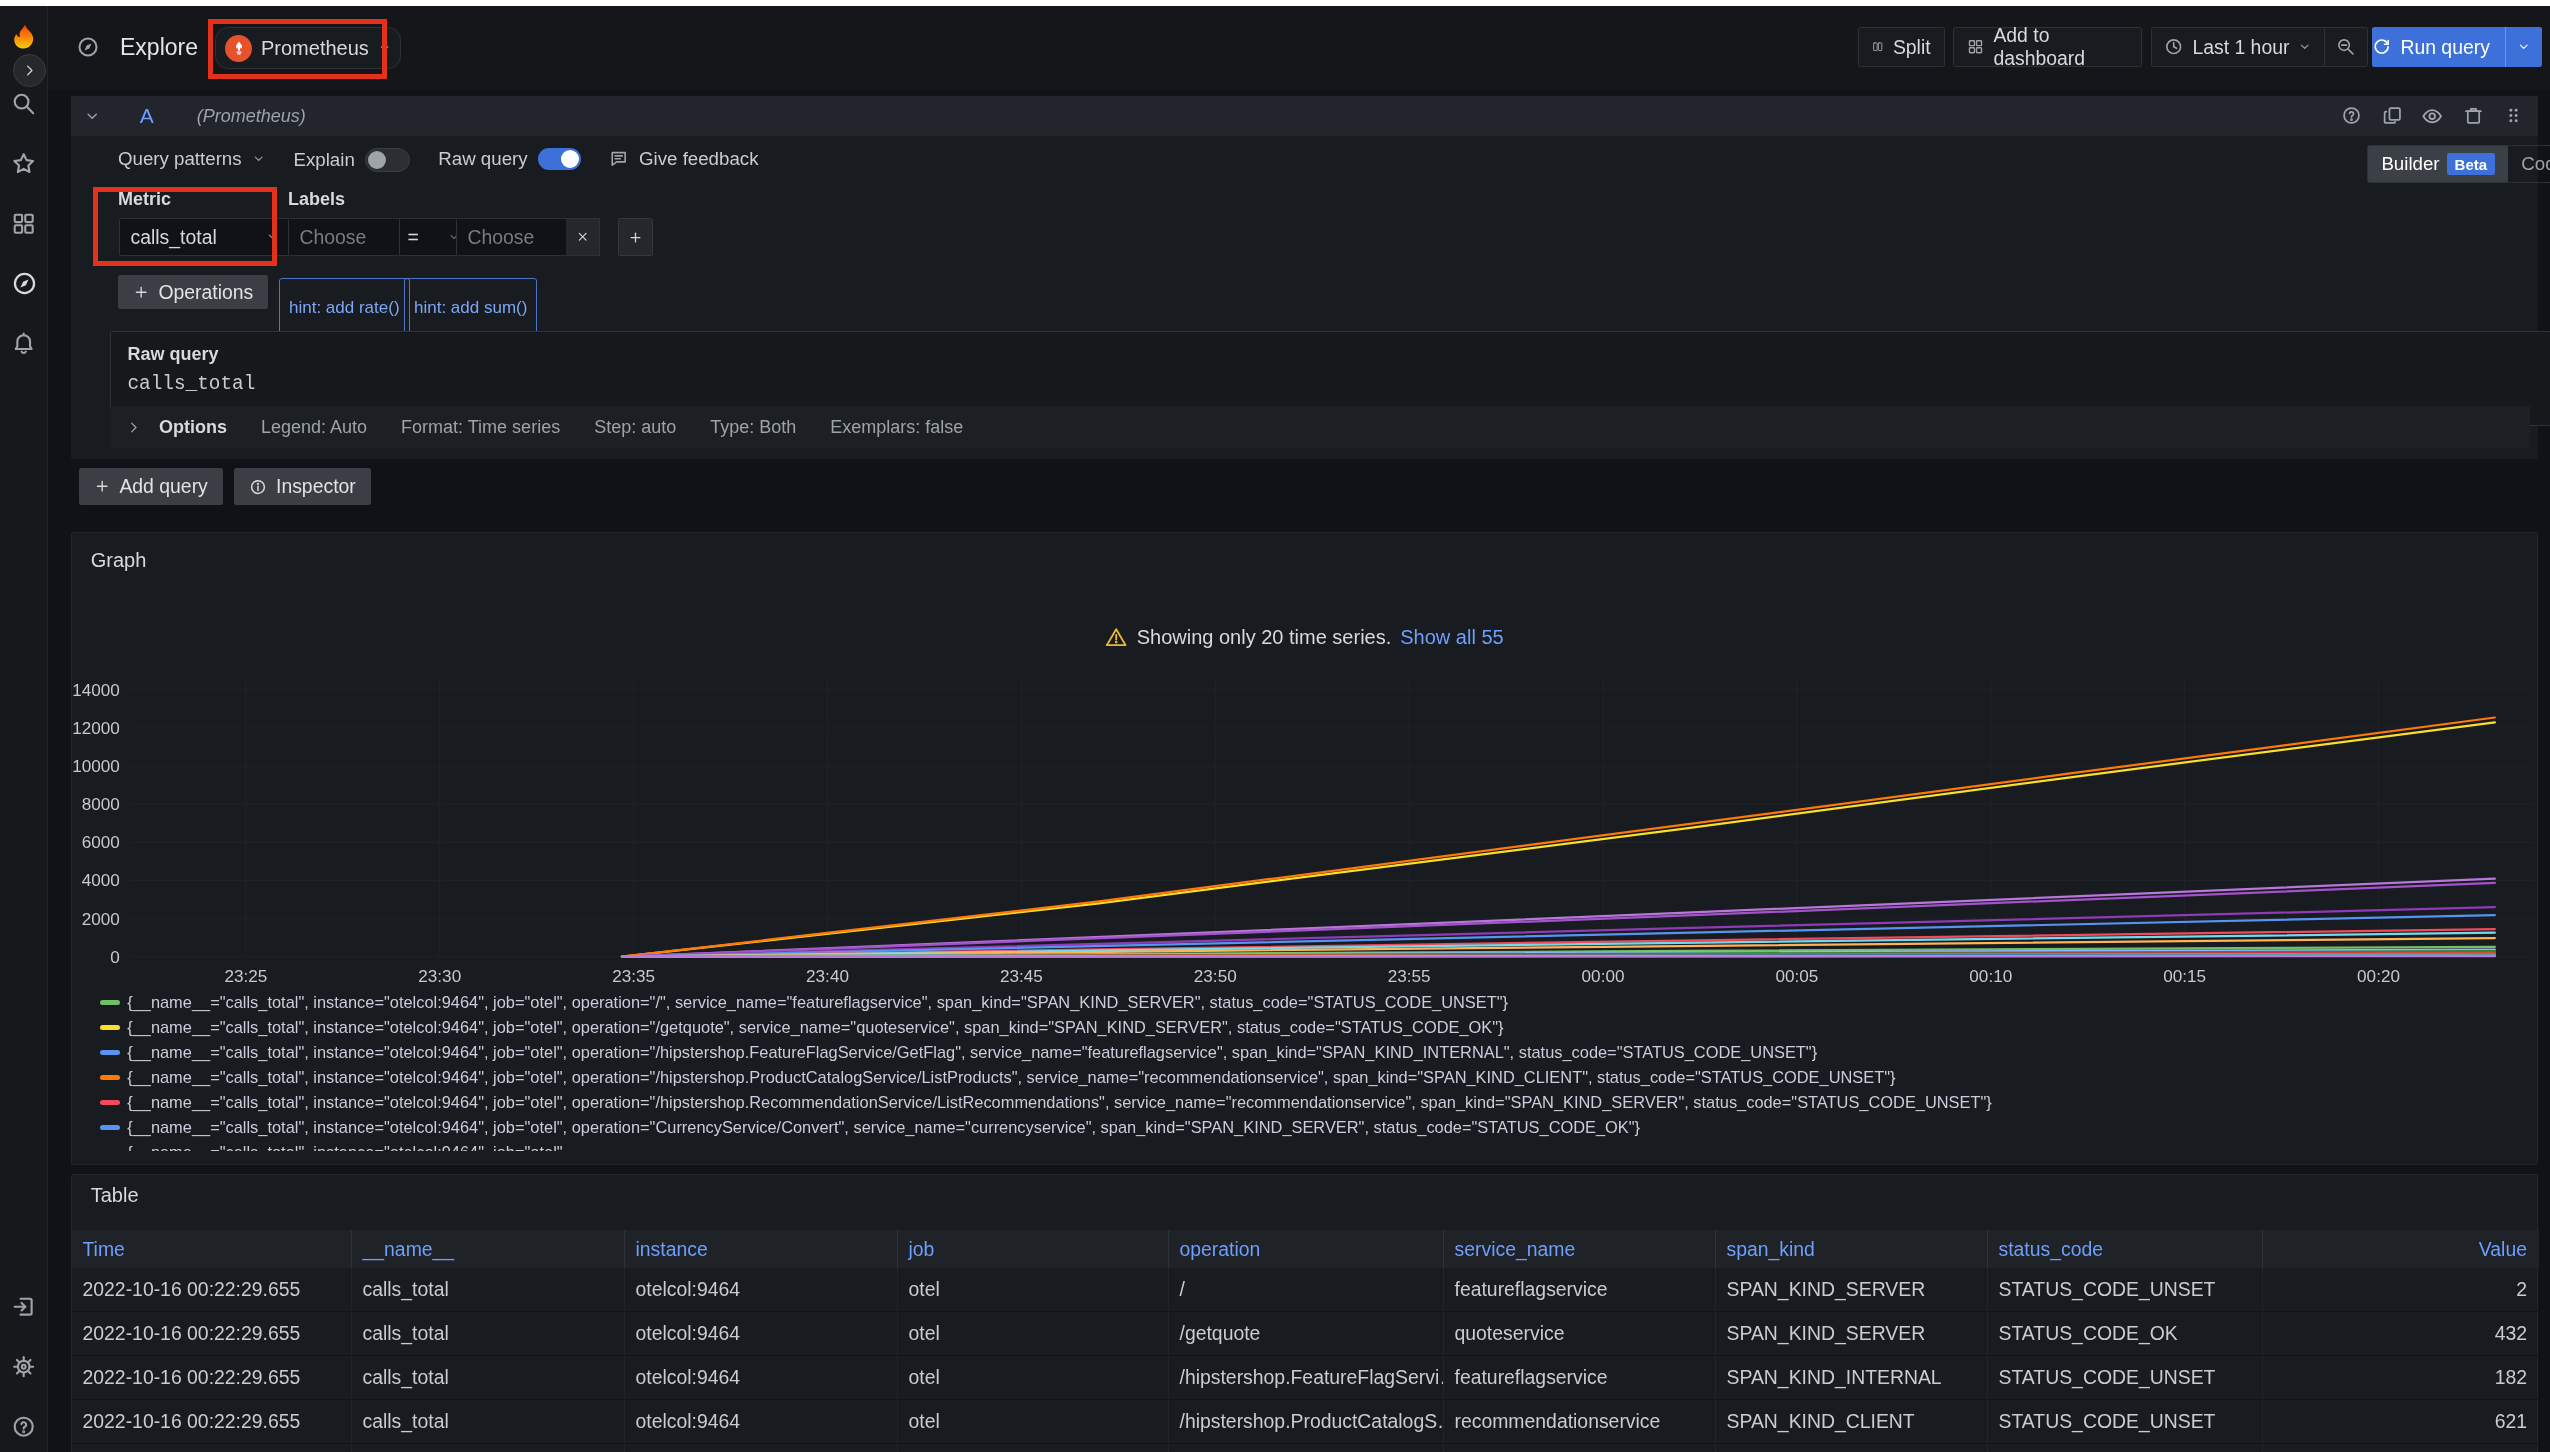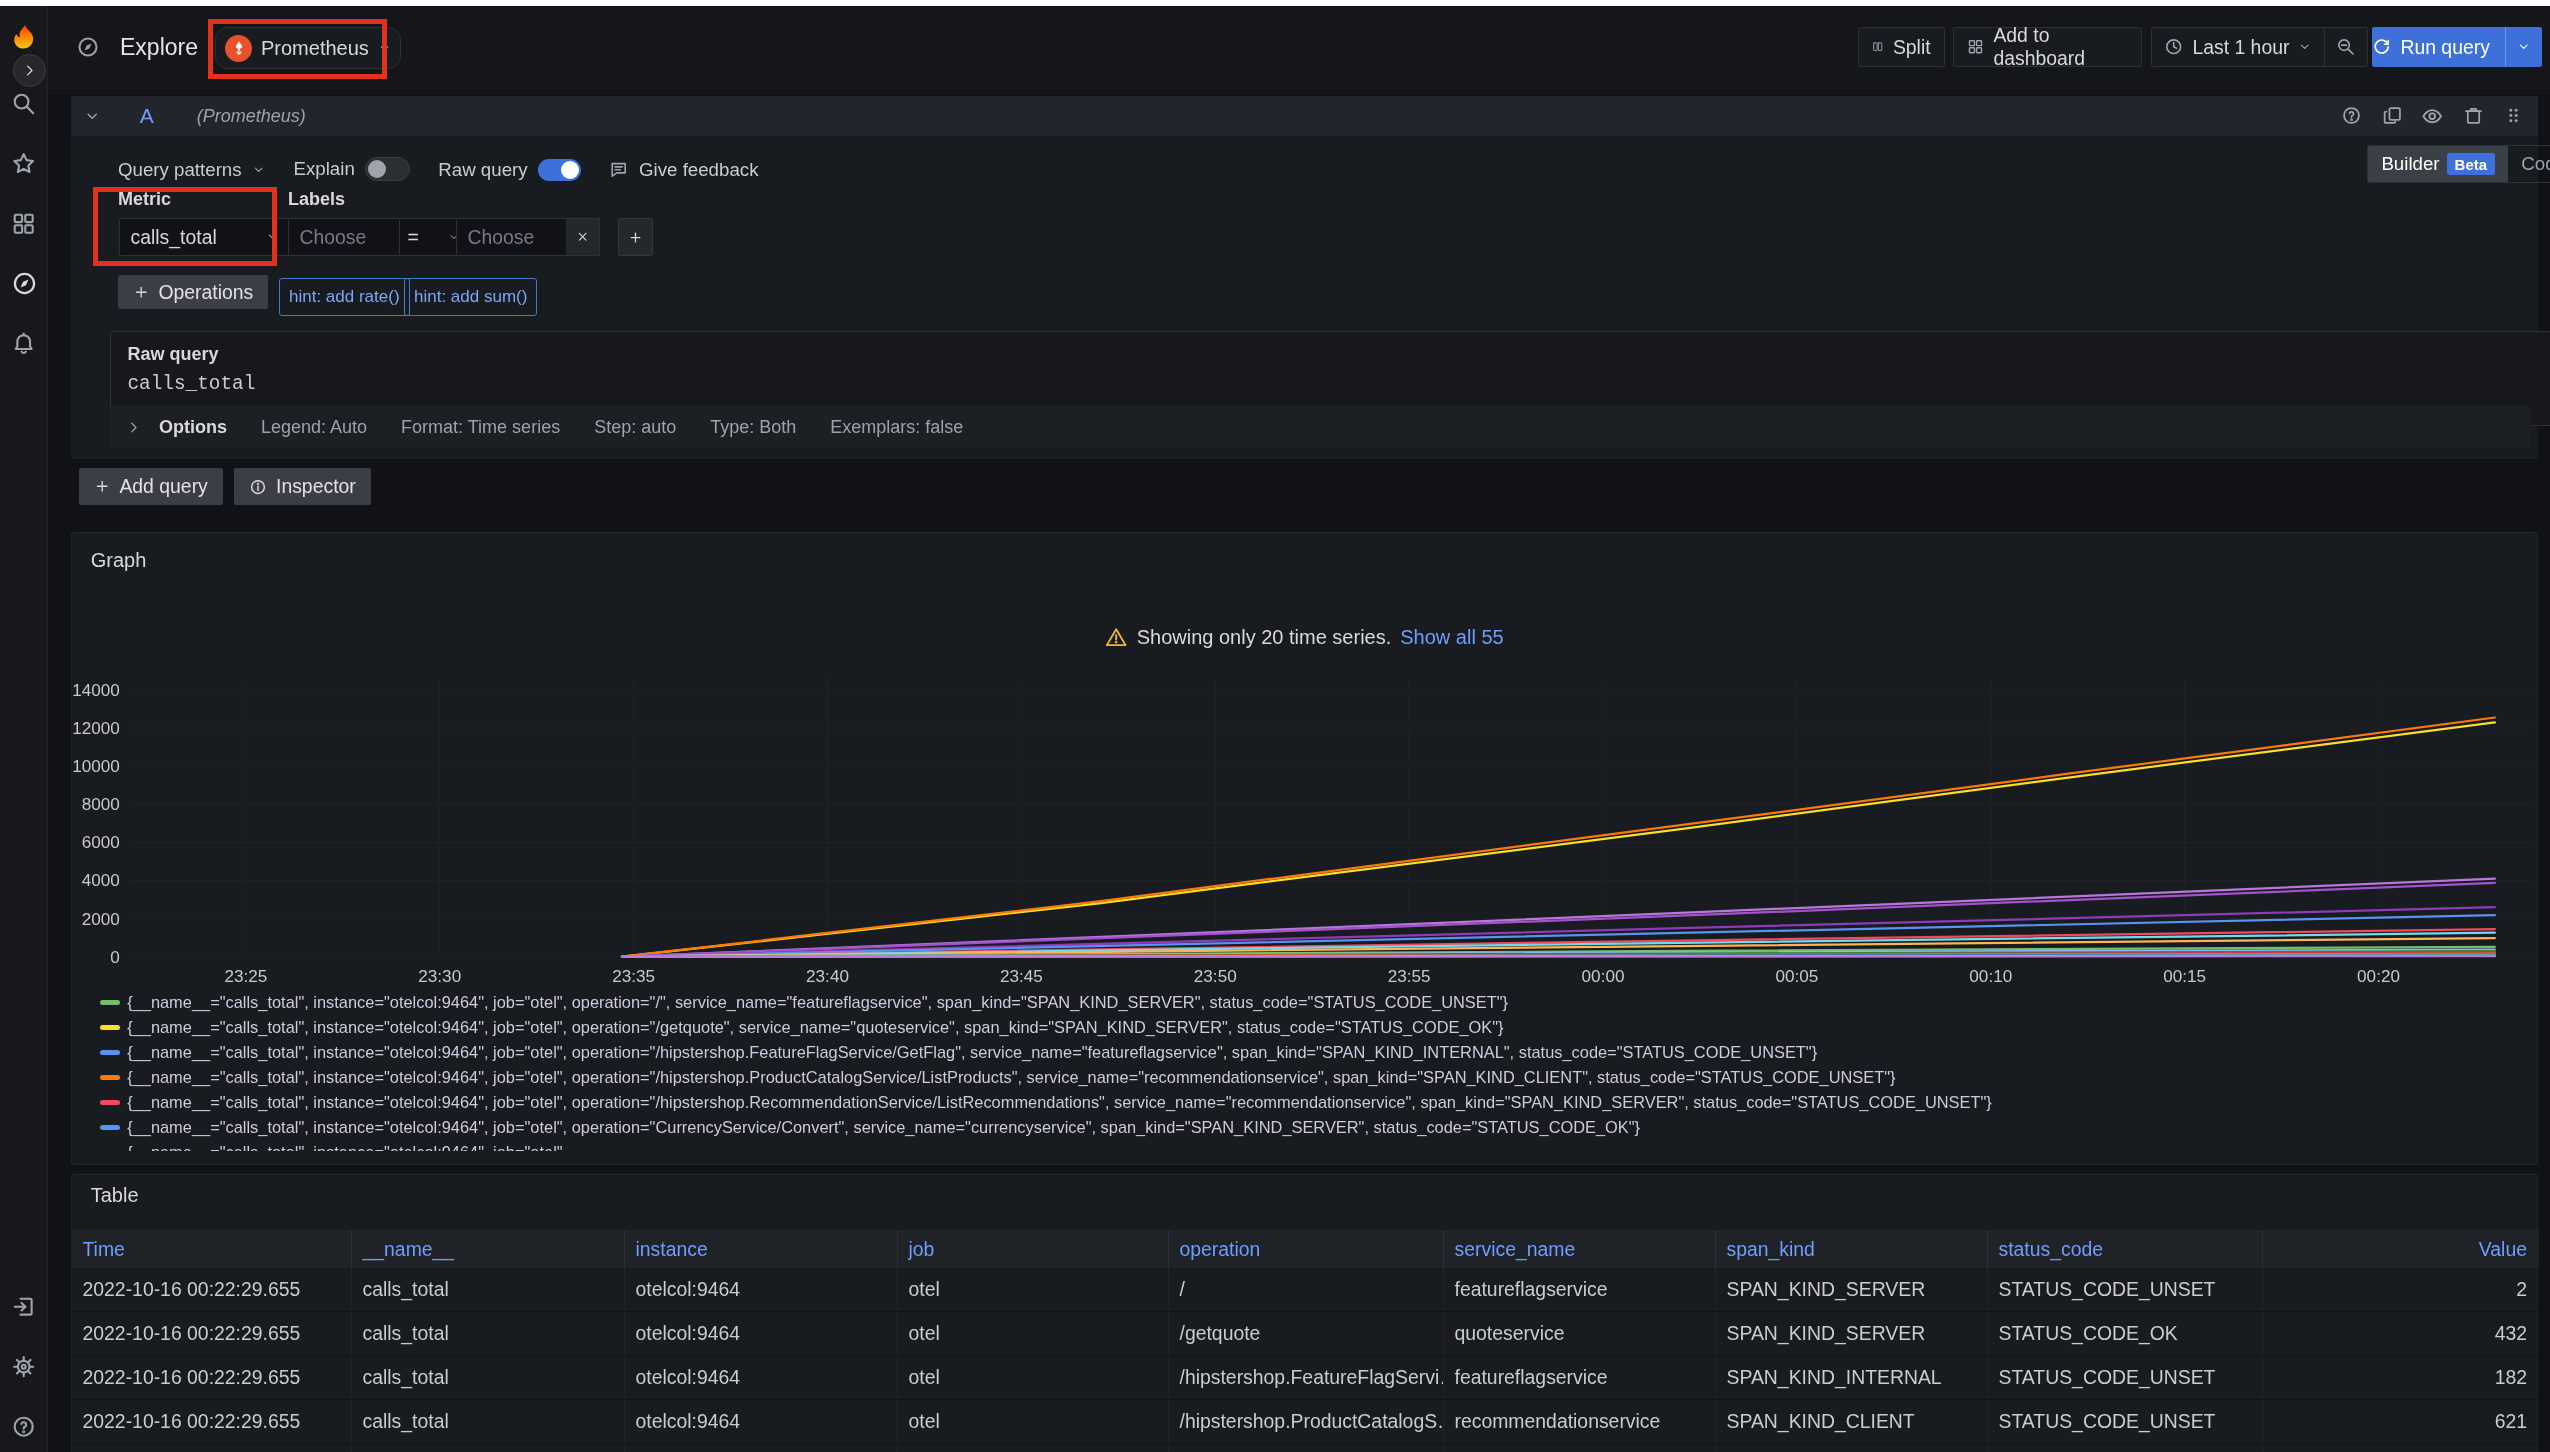--- a/index.html
+++ b/index.html
@@ -31,39 +31,39 @@
   #run-query .rq-caret{display:flex;align-items:center;justify-content:center;width:36px;border-left:0.7px solid rgba(255,255,255,0.25);}
   
   .redbox{border:5.2px solid #e2311d;background:transparent;z-index:20;pointer-events:none;}
   
   #qsection{left:71px;top:96px;width:2467px;height:363px;background:#181b1f;}
   #qrow-header{position:absolute;left:0;top:0;width:2467px;height:40px;background:#22252b;display:flex;align-items:center;}
   #q-refid{font-size:21px;font-weight:500;color:#6e9fff;margin-left:39px;}
   #q-dshint{font-size:18px;font-style:italic;color:#9da2ab;margin-left:43px;}
   .qh-icons{position:absolute;right:13.4px;top:0;height:40px;display:flex;align-items:center;gap:18px;}
   .qh-icons .sb-icon{width:22.4px;height:22.4px;}
-  #qtoolbar{position:absolute;left:47px;top:52px;height:33px;display:flex;align-items:flex-end;gap:28px;font-size:18.7px;color:#c9ccd1;}
+  #qtoolbar{position:absolute;left:47px;top:52px;height:33px;display:flex;align-items:flex-start;gap:28px;font-size:18.7px;color:#c9ccd1;}
   .tb-item{display:flex;align-items:center;gap:10.5px;cursor:pointer;}
   .toggle{width:43px;height:22.4px;border-radius:12px;position:relative;cursor:pointer;flex:none;}
   .toggle.off{background:#2b2e33;border:0.7px solid #3a3d42;}
   .toggle.on{background:#3d71d9;}
   .toggle .knob{position:absolute;top:2.2px;width:18px;height:18px;border-radius:50%;}
   .toggle.off .knob{left:2.2px;background:#9fa3aa;}
   .toggle.on .knob{right:2.2px;background:#fff;}
   #builder-code{position:absolute;left:2296px;top:49px;height:36px;display:flex;border:0.7px solid #2c3235;border-radius:2.2px;overflow:hidden;}
   .seg{display:flex;align-items:center;gap:7.5px;padding:0 13.4px;font-size:18.7px;color:#9da2ab;cursor:pointer;}
   .seg.active{background:#3b3f46;color:#fff;font-weight:500;}
   .beta{background:#3d71d9;color:#fff;font-size:15px;font-weight:700;padding:2.2px 7.5px;border-radius:2.2px;}
   .field-label{position:absolute;font-size:18px;font-weight:600;color:#d8d9da;}
   .select{position:absolute;height:36px;background:#111217;border:0.7px solid #2c3235;border-radius:1.5px;display:flex;align-items:center;justify-content:space-between;padding:0 10.5px;font-size:19.4px;color:#d8d9da;cursor:pointer;}
   .select .ph{color:#767b85;}
   .xseg{position:absolute;height:36px;width:33px;background:#24272c;border:0.7px solid #2c3235;border-left:none;display:flex;align-items:center;justify-content:center;font-size:19.4px;color:#c9ccd1;cursor:pointer;}
   .sqbtn{position:absolute;height:36px;width:33px;background:#24272c;border:0.7px solid #34373c;border-radius:1.5px;display:flex;align-items:center;justify-content:center;cursor:pointer;}
   .graybtn{background:#3b3e45;border:none;border-radius:2.2px;color:#e0e2e5;display:flex;align-items:center;gap:9px;font-size:19.4px;padding:0 15px;cursor:pointer;position:absolute;height:34px;}
-  .hint{position:absolute;height:30px;border:0.7px solid #4d76c4;border-radius:3px;color:#7da6f5;font-size:17px;font-weight:500;display:flex;align-items:center;padding:3px 9px;background:transparent;cursor:pointer;white-space:nowrap;}
+  .hint{position:absolute;height:30px;border:0.7px solid #4d76c4;border-radius:3px;color:#7da6f5;font-size:17px;font-weight:500;display:flex;align-items:center;padding:14px 9px;background:transparent;cursor:pointer;white-space:nowrap;}
   #rawbox{position:absolute;left:39px;top:235px;width:2420px;height:69px;border:0.7px solid #2c3235;border-radius:1.5px;background:#16181c;padding:12px 16.4px;}
   #rawbox .rq-label{font-size:18px;font-weight:600;color:#d8d9da;}
   #rawbox .rq-value{font-size:19.4px;color:#c9ccd1;font-family:"Liberation Mono","DejaVu Sans Mono",monospace;margin-top:7.5px;}
   #optrow{position:absolute;left:39px;top:310px;width:2420px;height:42px;background:#1c1f24;display:flex;align-items:center;gap:34px;padding:0 16.4px;box-sizing:border-box;cursor:pointer;}
   #optrow .opt-label{font-size:18px;font-weight:700;color:#d8d9da;margin-left:-16.4px;}
   #optrow .opt-sum{font-size:18px;color:#9da2ab;}
   
   .panel{background:#181b1f;border:0.7px solid #232529;border-radius:2.2px;}
   #graph-panel{left:71px;top:532px;width:2467px;height:633px;}
   .panel-title{position:absolute;left:18.7px;font-size:20px;font-weight:500;color:#d8d9da;}

